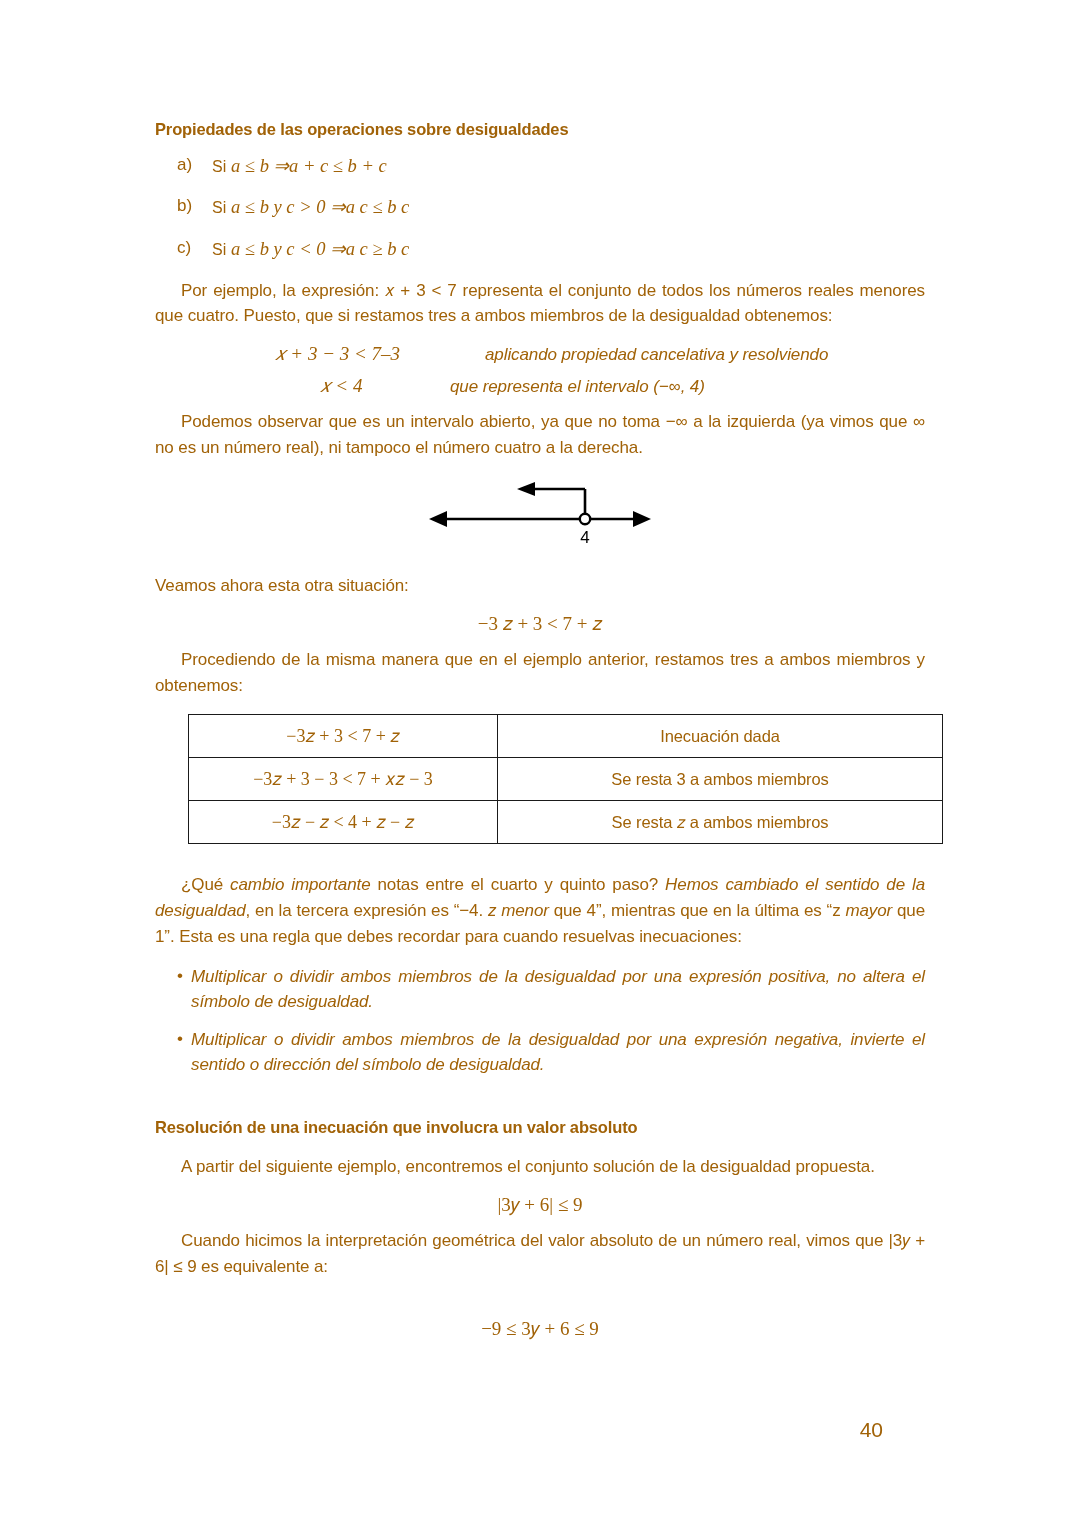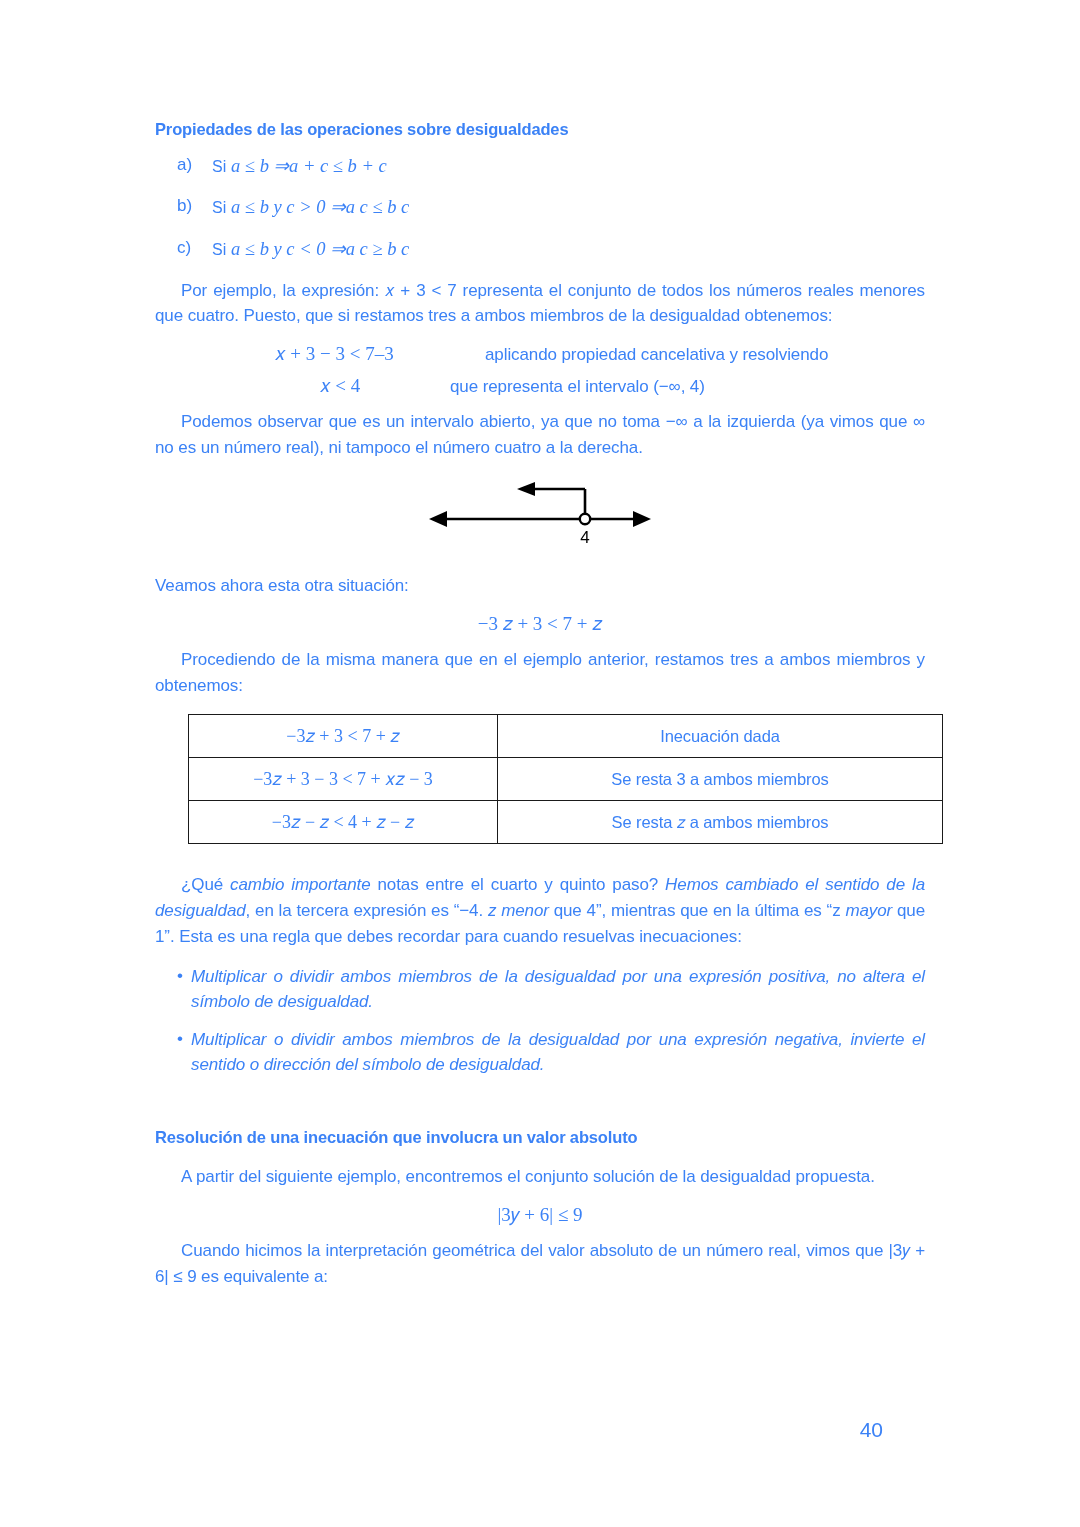--- a/index.html
+++ b/index.html
@@ -6,41 +6,41 @@
     margin: 0;
     padding: 0;
     background: #ffffff;
   }
   .page {
     position: relative;
     width: 1035px;
     height: 1527px;
     background: #ffffff;
     font-family: "Liberation Sans", sans-serif;
-    color: #3b82f6;
+    color: #a16207;
     overflow: hidden;
   }
   .content {
     position: absolute;
     left: 155px;
     top: 118px;
     width: 770px;
   }
 
   
   .heading {
     font-family: "Liberation Sans", sans-serif;
     font-weight: bold;
     font-size: 16.5px;
     letter-spacing: -0.15px;
     margin: 0 0 14px 0;
     line-height: 1.35;
   }
   .heading.section2 {
-    margin-top: 12px;
+    margin-top: 2px;
     margin-bottom: 16px;
   }
 
   
   p.body {
     font-size: 17px;
     line-height: 1.52;
     text-align: justify;
     text-justify: inter-word;
     margin: 0 0 14px 0;
@@ -72,20 +72,21 @@
     display: block;
     margin: 6px 0;
   }
 
   
   .eqnote {
     display: block;
     margin: 10px 0;
     padding-left: 120px;
     text-align: left;
+    font-style: italic;
   }
   .eqnote .eq {
     font-family: "Liberation Serif", serif;
     font-size: 19px;
     display: inline-block;
   }
   .eqnote .note {
     font-family: "Liberation Sans", sans-serif;
     font-size: 17px;
     display: inline-block;
@@ -297,17 +298,20 @@
     <p class="body indent last-line-left">A partir del siguiente ejemplo, encontremos el conjunto solución de la desigualdad propuesta.</p>
 
     <div class="mathblock">
       <span class="mathrow">|3𝑦 + 6| ≤ 9</span>
     </div>
 
     <p class="body indent last-line-left">Cuando hicimos la interpretación geométrica del valor absoluto de un número real, vimos que |3𝑦 + 6| ≤ 9 es equivalente a:</p>
 
     <div class="spacer-sm"></div>
 
+    <div class="mathblock">
+      <span class="mathrow">−9 ≤ 3𝑦 + 6 ≤ 9</span>
+    </div>
 
   </div>
 
   <div class="pagenum">40</div>
 </div>
 
 </body></html>

